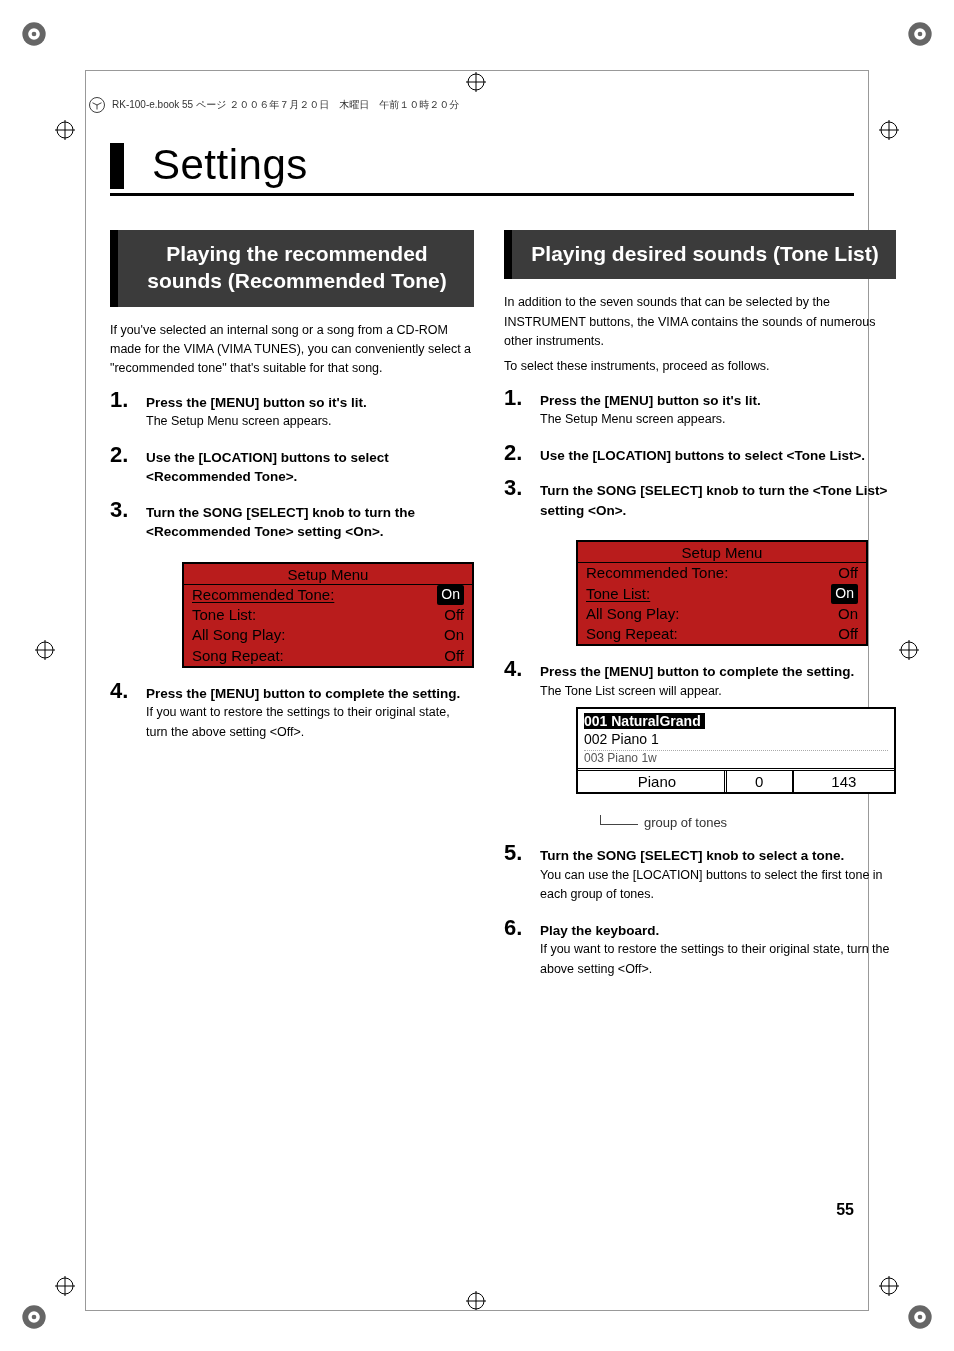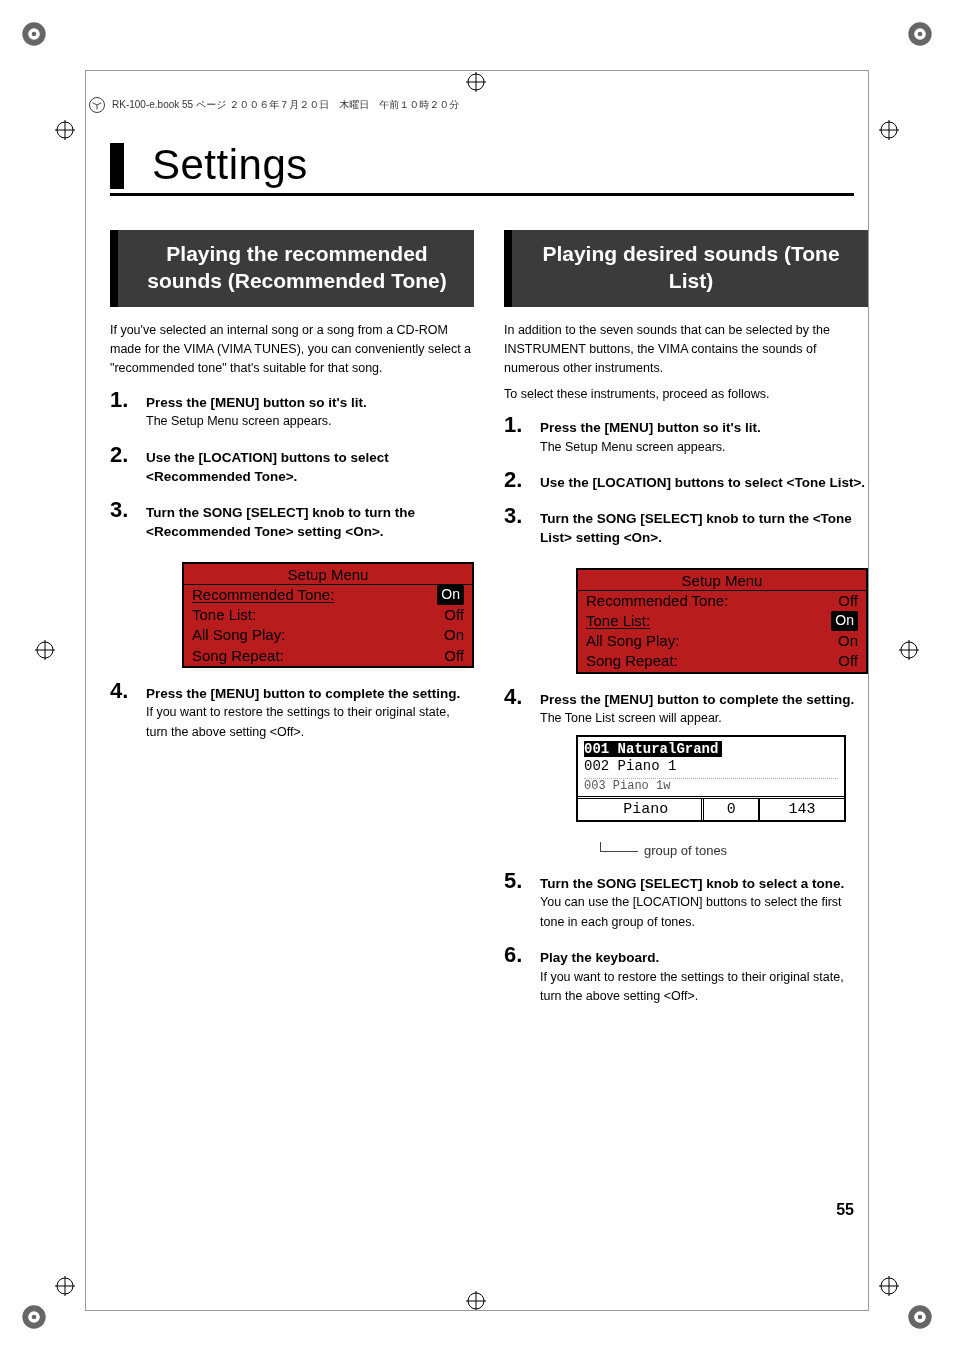--- a/index.html
+++ b/index.html
@@ -140,23 +140,23 @@
   .lcd .lcd-row .label.ul { text-decoration: underline; text-underline-offset: 2px; }
   .lcd .lcd-row .val.boxed {
     background: #000; color: #fff;
     padding: 0 4px; border-radius: 2px;
     font-size: 14px;
   }
 
   
   .tone-lcd {
     margin: 6px 0 4px 36px;
-    width: 270px;
+    width: 320px;
     border: 2px solid #000;
-    font-family: Liberation Mono, monospace;
+    font-family: Liberation Sans, sans-serif;
     background: #fff;
     overflow: hidden;
   }
   .tone-lcd .tone-upper {
     padding: 4px 6px 2px;
     font-size: 14px;
     line-height: 1.25;
   }
   .tone-lcd .tone-upper .r1 {
     background: #000; color: #fff;

